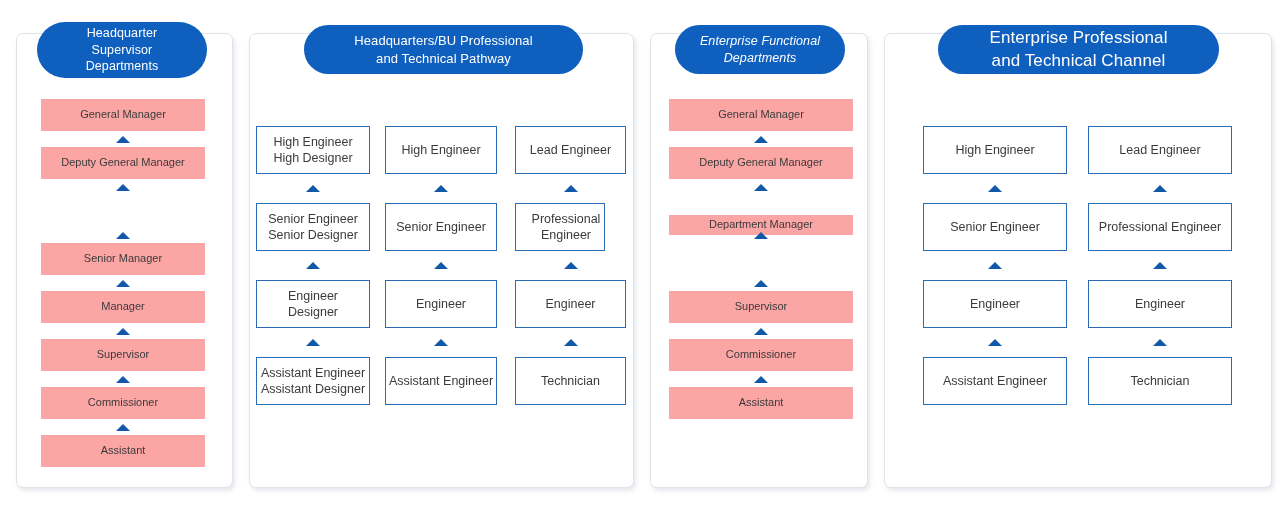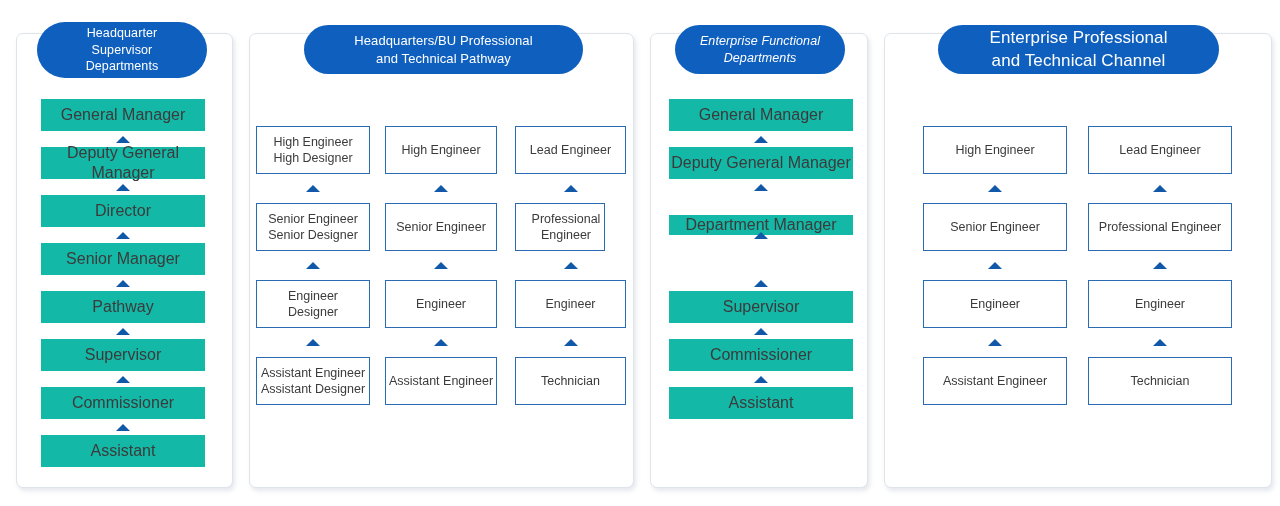--- a/index.html
+++ b/index.html
@@ -51,27 +51,27 @@
     letter-spacing: 0.1px;
     white-space: pre-line;
     box-sizing: border-box;
     padding: 0 14px;
     z-index: 5;
   }
 
   
   .fbox {
     position: absolute;
-    background: #14b8a6;
+    background: #fca5a5;
     border: none;
     display: flex;
     align-items: center;
     justify-content: center;
     text-align: center;
-    font-size: 16px;
+    font-size: 11px;
     color: #3b3b3b;
     box-sizing: border-box;
     white-space: pre-line;
     line-height: 1.25;
   }
 
   
   .tbox {
     position: absolute;
     background: #ffffff;
@@ -100,25 +100,24 @@
 </head>
 <body>
 
 <div id="canvas">
     <div class="panel" style="left: 16px; top: 33px; width: 217px; height: 455px;">
       <div class="panel-inner">
         <div class="fbox" style="left: 24px; top: 65px; width: 164px; height: 32px;">General Manager</div>
         <div class="arrow" style="left: 99px; top: 101.5px;"></div>
         <div class="fbox" style="left: 24px; top: 113px; width: 164px; height: 32px;">Deputy General Manager</div>
         <div class="arrow" style="left: 99px; top: 149.5px;"></div>
-        <div class="fbox" style="left: 24px; top: 161px; width: 164px; height: 32px;">Director</div>
         <div class="arrow" style="left: 99px; top: 197.5px;"></div>
         <div class="fbox" style="left: 24px; top: 209px; width: 164px; height: 32px;">Senior Manager</div>
         <div class="arrow" style="left: 99px; top: 245.5px;"></div>
-        <div class="fbox" style="left: 24px; top: 257px; width: 164px; height: 32px;">Pathway</div>
+        <div class="fbox" style="left: 24px; top: 257px; width: 164px; height: 32px;">Manager</div>
         <div class="arrow" style="left: 99px; top: 293.5px;"></div>
         <div class="fbox" style="left: 24px; top: 305px; width: 164px; height: 32px;">Supervisor</div>
         <div class="arrow" style="left: 99px; top: 341.5px;"></div>
         <div class="fbox" style="left: 24px; top: 353px; width: 164px; height: 32px;">Commissioner</div>
         <div class="arrow" style="left: 99px; top: 389.5px;"></div>
         <div class="fbox" style="left: 24px; top: 401px; width: 164px; height: 32px;">Assistant</div>
       </div>
     </div>
     <div class="pill" style="left: 37px; top: 22px; width: 170px; height: 56px; font-size: 12.5px;">Headquarter
 Supervisor

